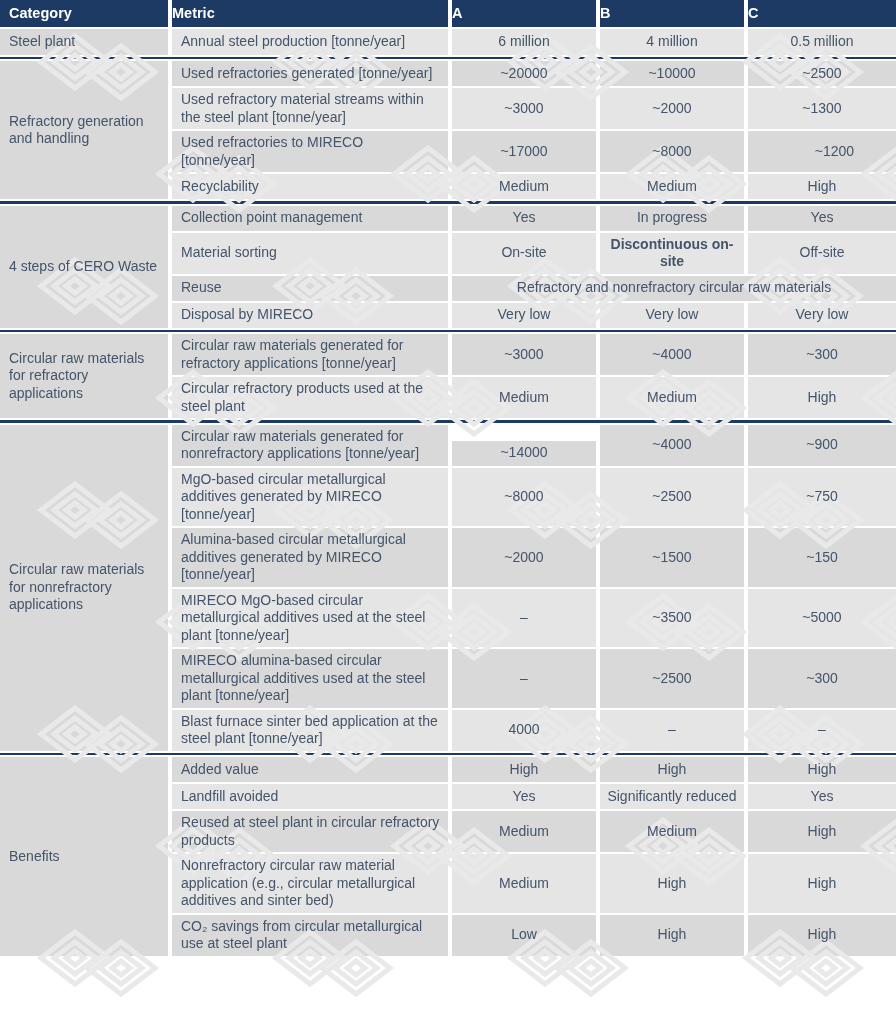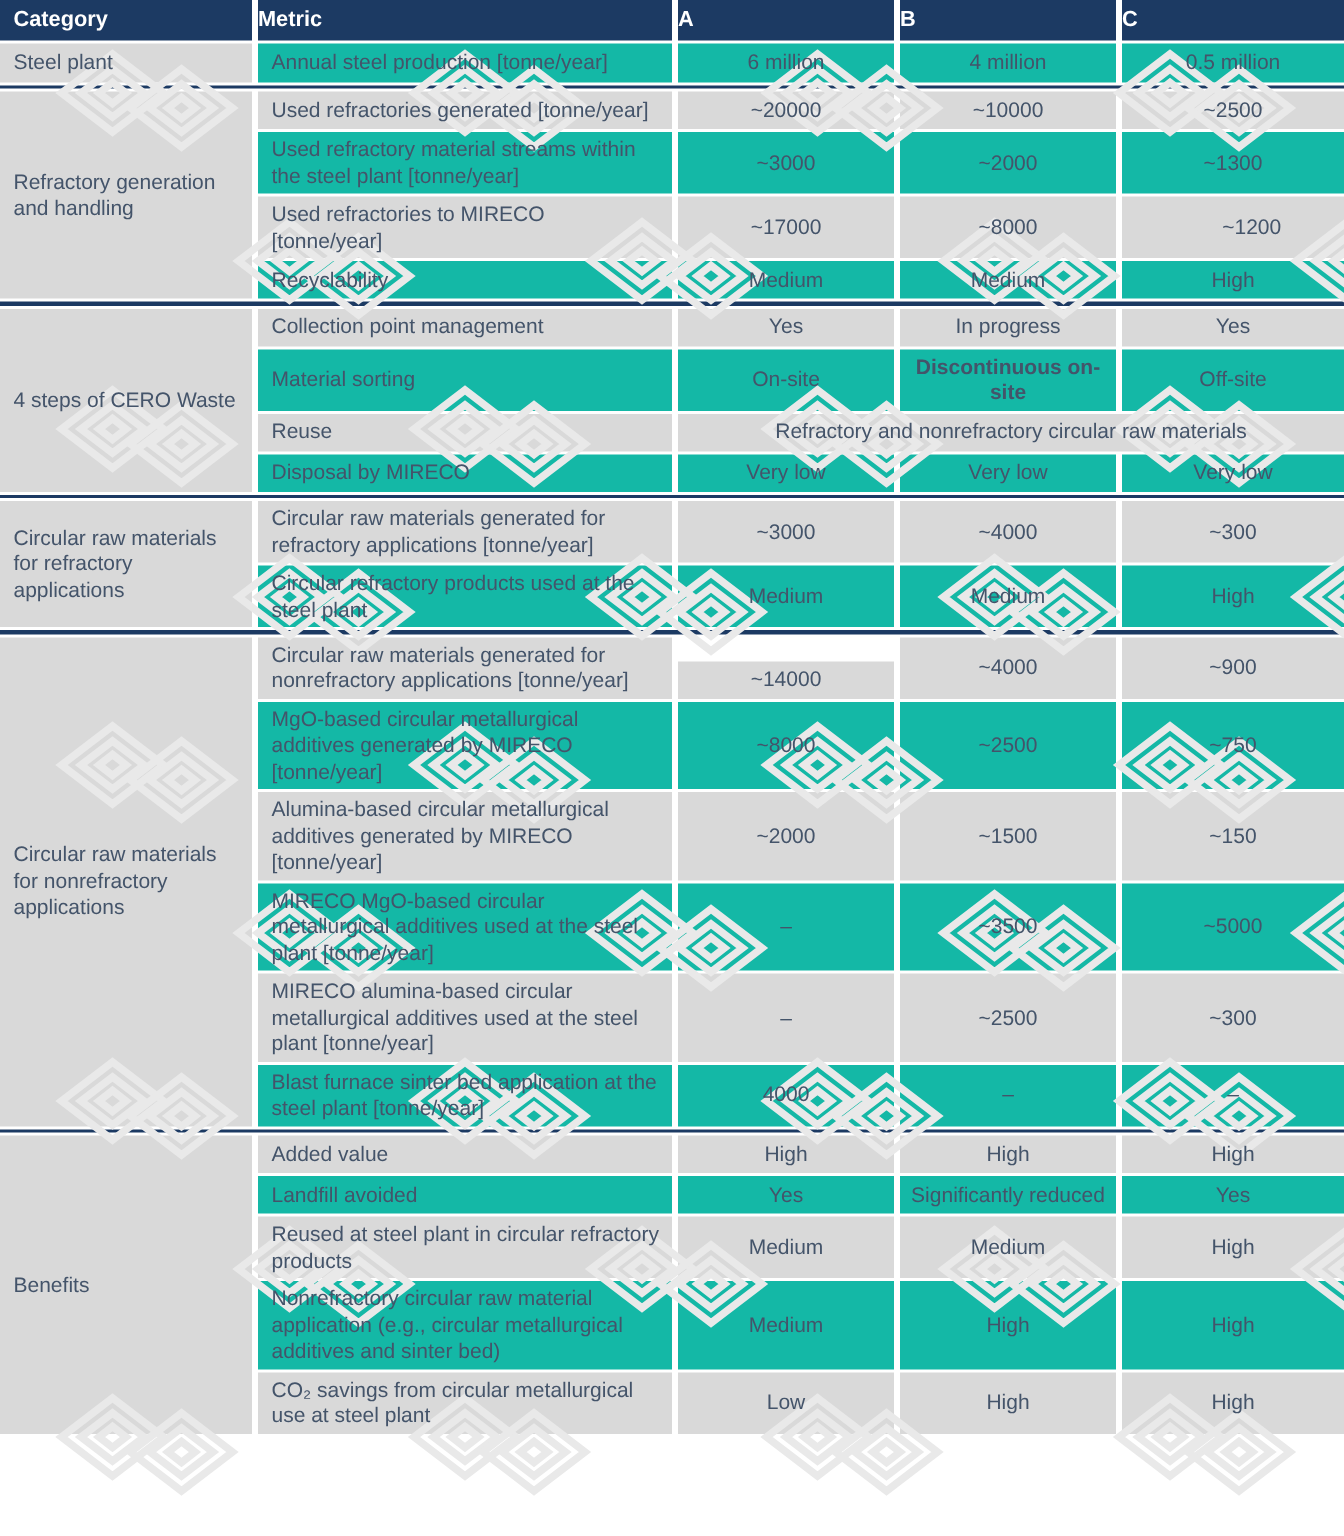--- a/index.html
+++ b/index.html
@@ -43,21 +43,21 @@
   }
   .cell > span { position: relative; z-index: 10; }
   .cat-cell {
     background: #d9d9d9;
     padding: 4px 6px 4px 9px;
     color: #44546a;
   }
   .metric-cell { padding: 3px 8px 3px 9px; }
   .value-cell { justify-content: center; text-align: center; padding: 3px 6px; }
   .shade-gray { background: #d9d9d9; }
-  .shade-white { background: #14b8a6; }
+  .shade-white { background: #e5e5e5; }
   .divider {
     height: 2.5px;
     background: #1c3a63;
     margin: 2px 0;
     width: 896px;
   }
   .hdr-gap { height: 2px; }
   #watermarks {
     position: absolute;
     left: 0; top: 0;

